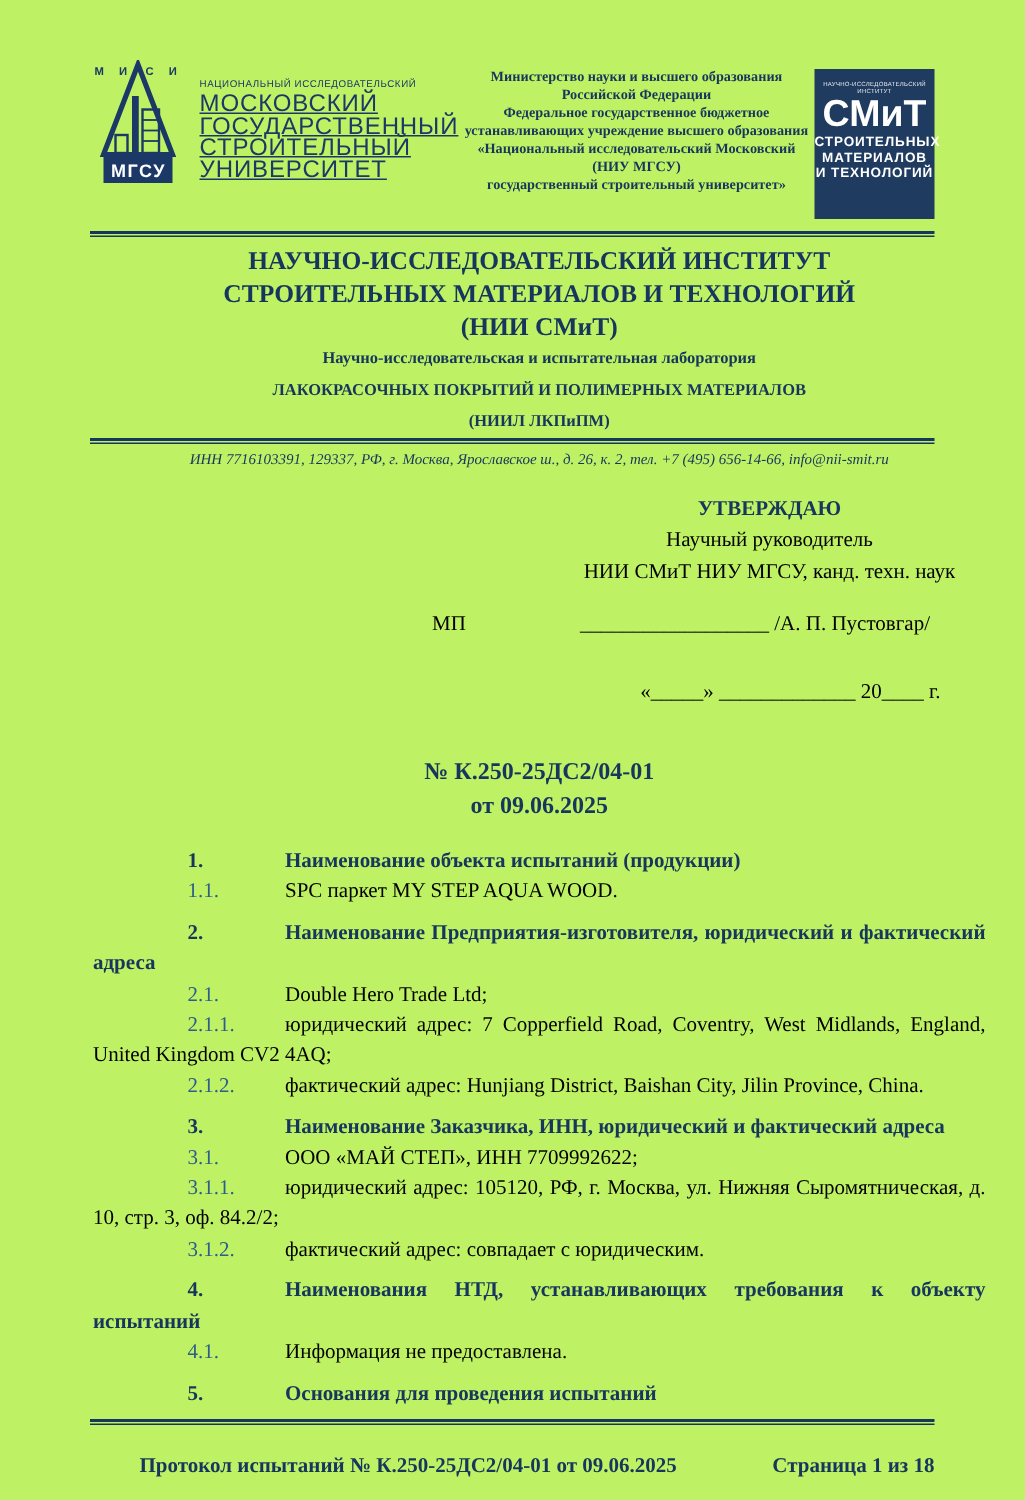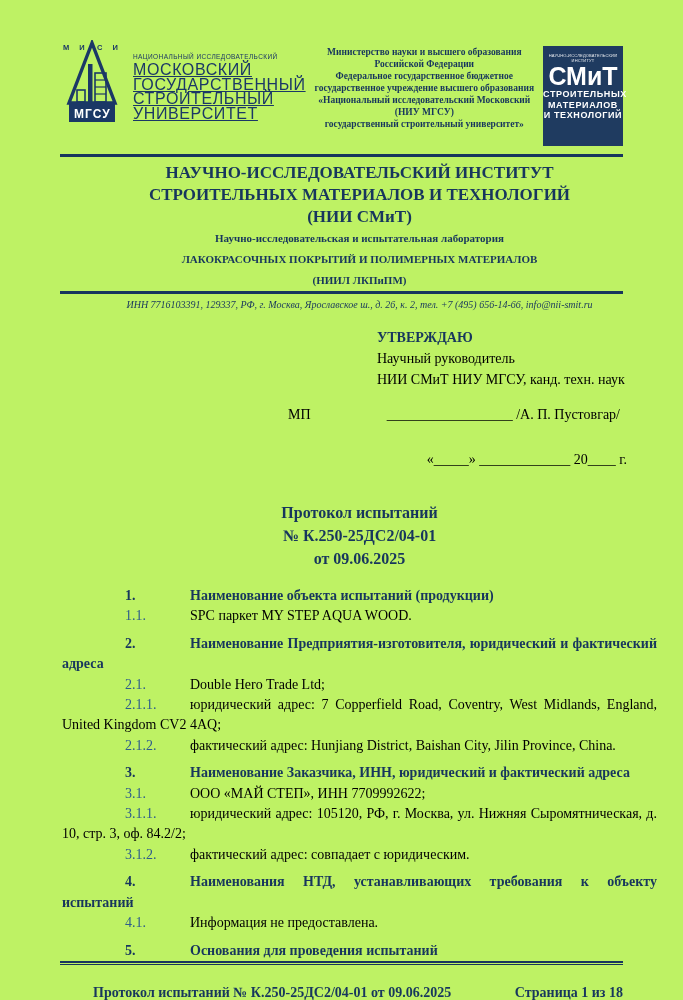--- a/index.html
+++ b/index.html
@@ -18,21 +18,21 @@
     text-align:center;margin-top:6px;box-sizing:border-box;padding-top:7px;}
   .smit-top{font-size:4px;letter-spacing:.2px;opacity:.9;}
   .smit-big{font-size:25px;font-weight:bold;line-height:26px;}
   .smit-sub{font-size:9px;font-weight:bold;line-height:10.5px;letter-spacing:.6px;}
   .rule{width:563px;margin-left:-2px;height:4px;border-top:2px solid #17365D;border-bottom:1px solid #17365D;box-sizing:border-box;}
   .rule.r1{margin-top:8px;}
   .titleblock{text-align:center;color:#17365D;font-weight:bold;margin-top:5px;}
   .titleblock .t{font-size:17px;line-height:22px;}
   .titleblock .l{font-size:11px;line-height:21px;}
   .contact{color:#17365D;font-style:italic;font-size:10px;text-align:center;margin-top:4px;line-height:14px;}
-  .approve{width:272px;margin-left:auto;margin-right:8px;text-align:left;font-size:14px;line-height:21px;margin-top:15px;}
+  .approve{width:272px;margin-left:auto;margin-right:8px;text-align:center;font-size:14px;line-height:21px;margin-top:15px;}
   .approve .a1{color:#17365D;font-weight:bold;}
   .stamp-row{display:flex;align-items:flex-end;margin-top:17px;font-size:14px;}
   .stamp-row .mp{margin-left:226px;}
   .stamp-row .sig{margin-left:auto;margin-right:37px;}
   .date-row{text-align:right;padding-right:30px;margin-top:29px;font-size:14px;}
   .ptitle{text-align:center;color:#17365D;font-weight:bold;font-size:16px;line-height:23px;margin-top:33px;}
   .secs{margin-top:9px;}
   .para{text-align:justify;text-indent:63px;font-size:14px;line-height:20.4px;}
   .para .num{display:inline-block;width:65px;text-indent:0;}
   .para.heading{color:#17365D;font-weight:bold;margin-top:7px;}
@@ -66,21 +66,21 @@
         <div class="big">МОСКОВСКИЙ</div>
         <div class="big">ГОСУДАРСТВЕННЫЙ</div>
         <div class="big">СТРОИТЕЛЬНЫЙ</div>
         <div class="big">УНИВЕРСИТЕТ</div>
       </div>
     </div>
     <div class="ministry">
       <div>Министерство науки и высшего образования</div>
       <div>Российской Федерации</div>
       <div>Федеральное государственное бюджетное</div>
-      <div>государственное учреждение высшего образования</div>
+      <div>устанавливающих учреждение высшего образования</div>
       <div>«Национальный исследовательский Московский</div>
       <div>(НИУ МГСУ)</div>
       <div>государственный строительный университет»</div>
     </div>
     <div class="smit-box">
       <div class="smit-top">НАУЧНО-ИССЛЕДОВАТЕЛЬСКИЙ ИНСТИТУТ</div>
       <div class="smit-big">СМиТ</div>
       <div class="smit-sub">СТРОИТЕЛЬНЫХ</div>
       <div class="smit-sub">МАТЕРИАЛОВ</div>
       <div class="smit-sub">И ТЕХНОЛОГИЙ</div>
@@ -109,21 +109,20 @@
   </div>
 
   <div class="stamp-row">
     <span class="mp">МП</span>
     <span class="sig"><span>__________________</span> <span>/А. П. Пустовгар/</span></span>
   </div>
 
   <div class="date-row">«_____» _____________ 20____ г.</div>
 
   <div class="ptitle">
-    <div>Протокол испытаний</div>
     <div>№ К.250-25ДС2/04-01</div>
     <div>от 09.06.2025</div>
   </div>
 
   <div class="secs">
     <div class="para heading"><span class="num">1.</span><span>Наименование объекта испытаний (продукции)</span></div>
     <div class="para item"><span class="num">1.1.</span><span>SPC паркет MY STEP AQUA WOOD.</span></div>
     <div class="para heading"><span class="num">2.</span><span>Наименование Предприятия-изготовителя, юридический и фактический адреса</span></div>
     <div class="para item"><span class="num">2.1.</span><span>Double Hero Trade Ltd;</span></div>
     <div class="para item"><span class="num">2.1.1.</span><span>юридический адрес: 7 Copperfield Road, Coventry, West Midlands, England, United Kingdom CV2 4AQ;</span></div>

